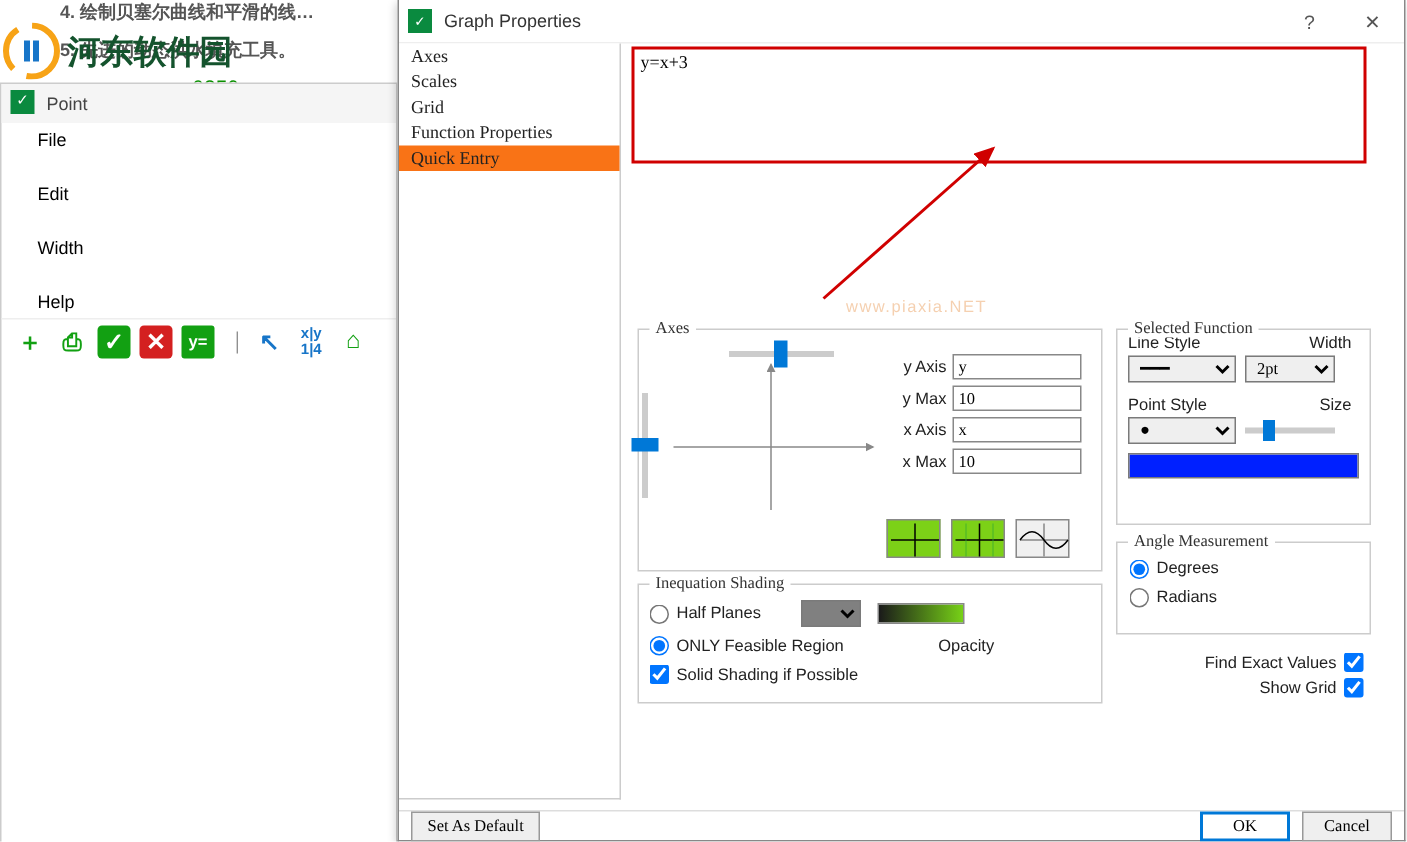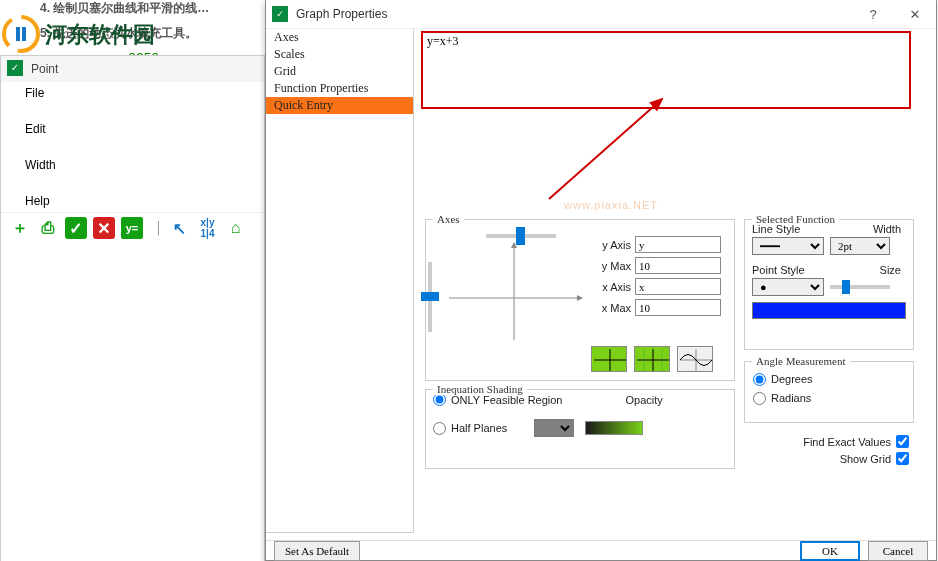--- a/index.html
+++ b/index.html
@@ -227,31 +227,35 @@
             <span>Degrees</span>
           </div>
         <div class="radio-row">
             <input type="radio" style="">
             <span>Radians</span>
           </div>
       </div>
 
       <div class="ineq">
         <span class="grp-title">Inequation Shading</span>
-        <div class="ineq-row">
-            <input type="radio" checked="" style="">
-            <span>ONLY Feasible Region</span>
-          <span style="margin-left:58px;font-size:11px">Opacity</span>
-        </div>
         <div class="ineq-row" style="margin-top:7px">
             <input type="radio" style="">
             <span>Half Planes</span>
           <select class="sel-mini"></select>
           <div class="opac-slider"></div>
         </div>
+        <div class="ineq-row">
+            <input type="radio" checked="" style="">
+            <span>ONLY Feasible Region</span>
+          <span style="margin-left:58px;font-size:11px">Opacity</span>
+        </div>
+        <div class="ineq-row">
+            <input type="checkbox" checked="" style="">
+            <span>Solid Shading if Possible</span>
+          </div>
       </div>
 
       <div class="checks">
         <div class="check-row">
             <span>Find Exact Values</span>
             <input type="checkbox" checked="" style="">
           </div>
         <div class="check-row">
             <span>Show Grid</span>
             <input type="checkbox" checked="" style="">

